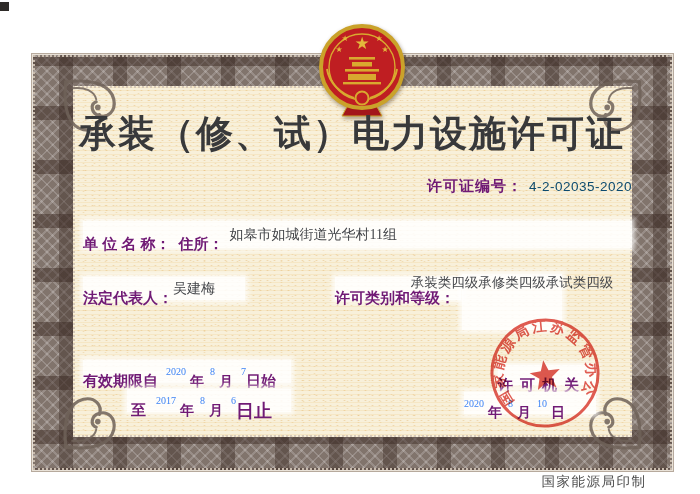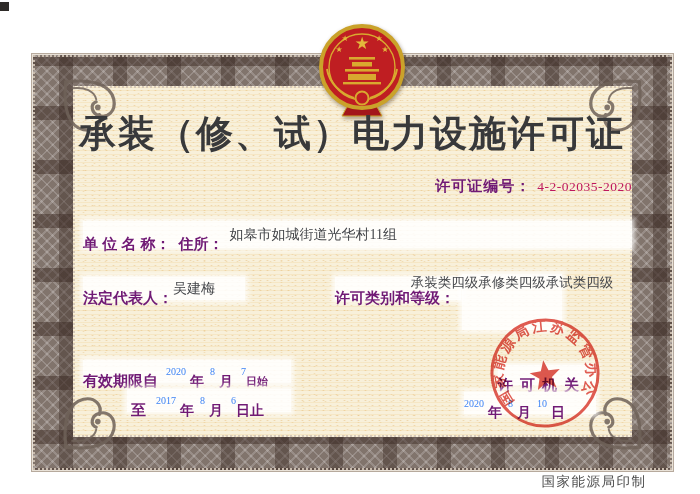--- a/index.html
+++ b/index.html
@@ -47,22 +47,22 @@
   
   .layer { position:absolute; inset:0; z-index:5; }
   .title {
     position:absolute; left:72px; top:109px; width:560px; text-align:center;
     font-family:"Liberation Serif", serif; font-weight:bold;
     font-size:37px; letter-spacing:2px; color:#38393b;
   }
   .licno { position:absolute; left:360px; top:177px; width:272px; text-align:right;
            font-size:13px; color:#3a3b3d; }
   .licno .lab { font-weight:bold; letter-spacing:1px; }
-  .licno .val { font-family:Liberation Serif, serif; font-size:13.5px; letter-spacing:.5px;
-                color:#be185d; margin-left:6px; }
+  .licno .val { font-family:Liberation Sans, sans-serif; font-size:13.5px; letter-spacing:.5px;
+                color:#0c4a6e; margin-left:6px; }
 
   .band { position:absolute; background:rgba(255,255,255,.88);
           box-shadow:0 0 5px 3px rgba(255,255,255,.75);
           display:flex; align-items:center; white-space:nowrap; }
   .lab  { font-weight:bold; color:#701a75; font-size:15px;margin-top:20px; }
   .val  { font-family:"Liberation Serif", serif; color:#44464a; font-size:14px; }
   .num  { font-family:"Liberation Serif", serif; color:#3b82f6; font-size:10px; }
 
   .band-unit  { left:83px; top:221px; width:549px; height:27px; }
   .band-rep   { left:83px; top:277px; width:162px; height:23px; }
@@ -183,31 +183,31 @@
     <span class="val">承试类四级</span>
   </div>
 
   <div class="band band-from">
     <span class="lab">有效期限自</span>
     <span class="num g8">2020</span>
     <span class="lab g4" style="font-size:14px">年</span>
     <span class="num g6">8</span>
     <span class="lab g4" style="font-size:14px">月</span>
     <span class="num g8">7</span>
-    <span class="lab" style="font-size:11px">日始</span>
+    <span class="lab" style="font-size:15px">日始</span>
   </div>
 
   <div class="band band-to">
     <span class="lab g4">至</span>
     <span class="num g10">2017</span>
     <span class="lab g4" style="font-size:14px">年</span>
     <span class="num g6">8</span>
     <span class="lab g4" style="font-size:14px">月</span>
     <span class="num g8">6</span>
-    <span class="lab" style="font-size:14px">日止</span>
+    <span class="lab" style="font-size:18px">日止</span>
   </div>
 
   <div class="band band-auth">
     <span class="lab">许可机关</span>
   </div>
 
   <div class="band band-adate">
     <span class="num">2020</span>
     <span class="lab g4" style="font-size:14px">年</span>
     <span class="num g6">8</span>

